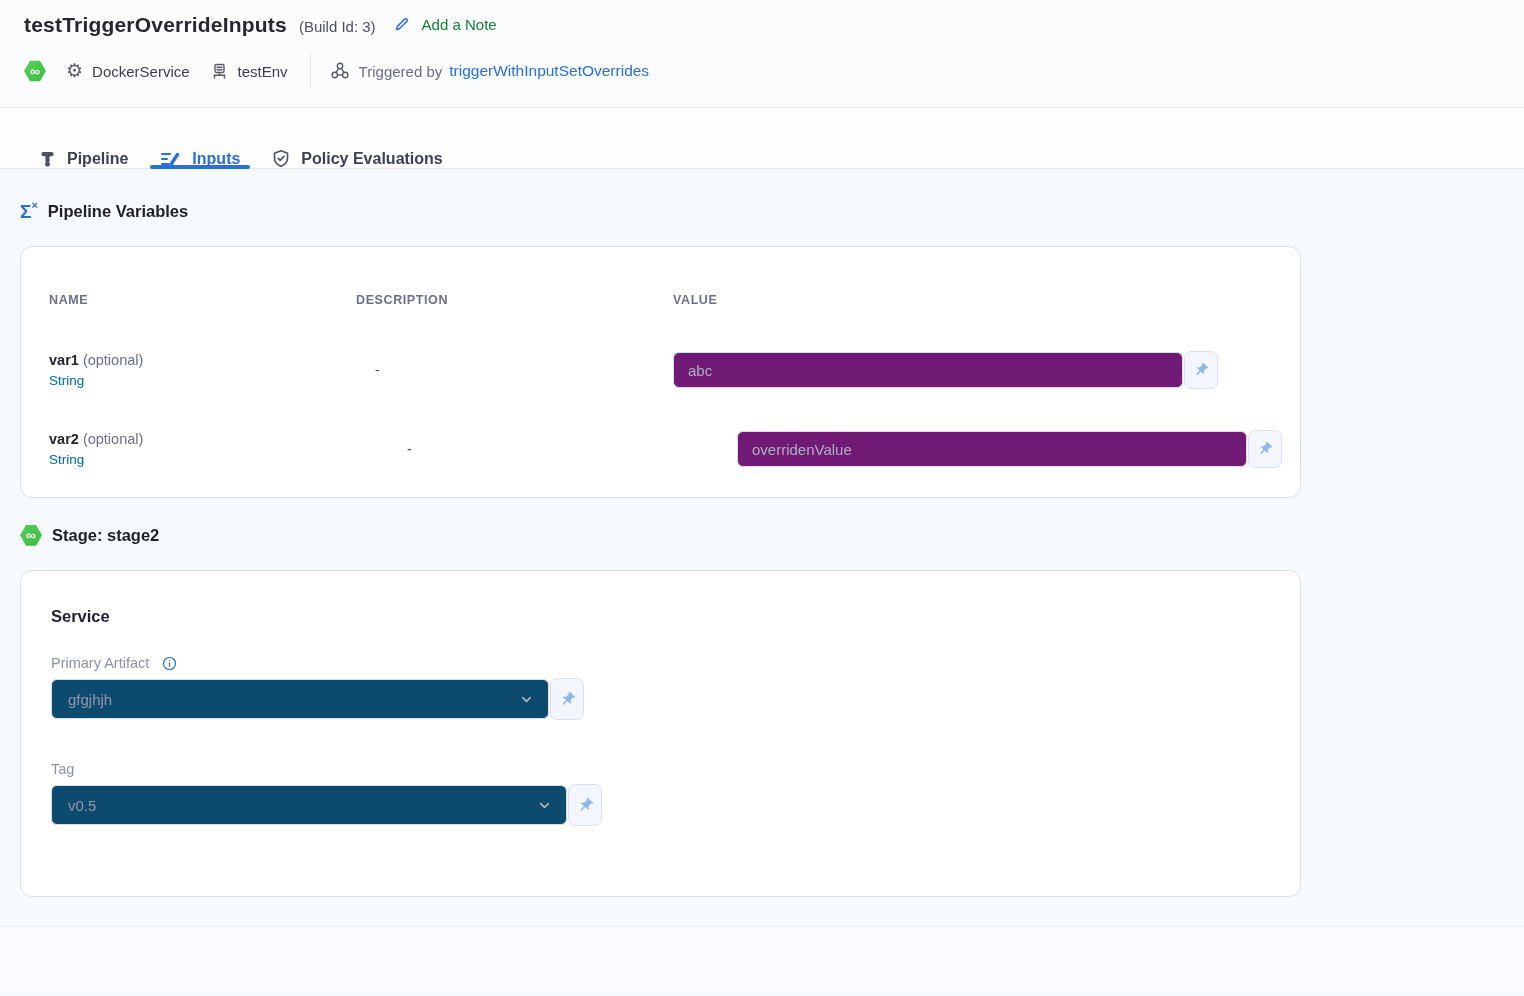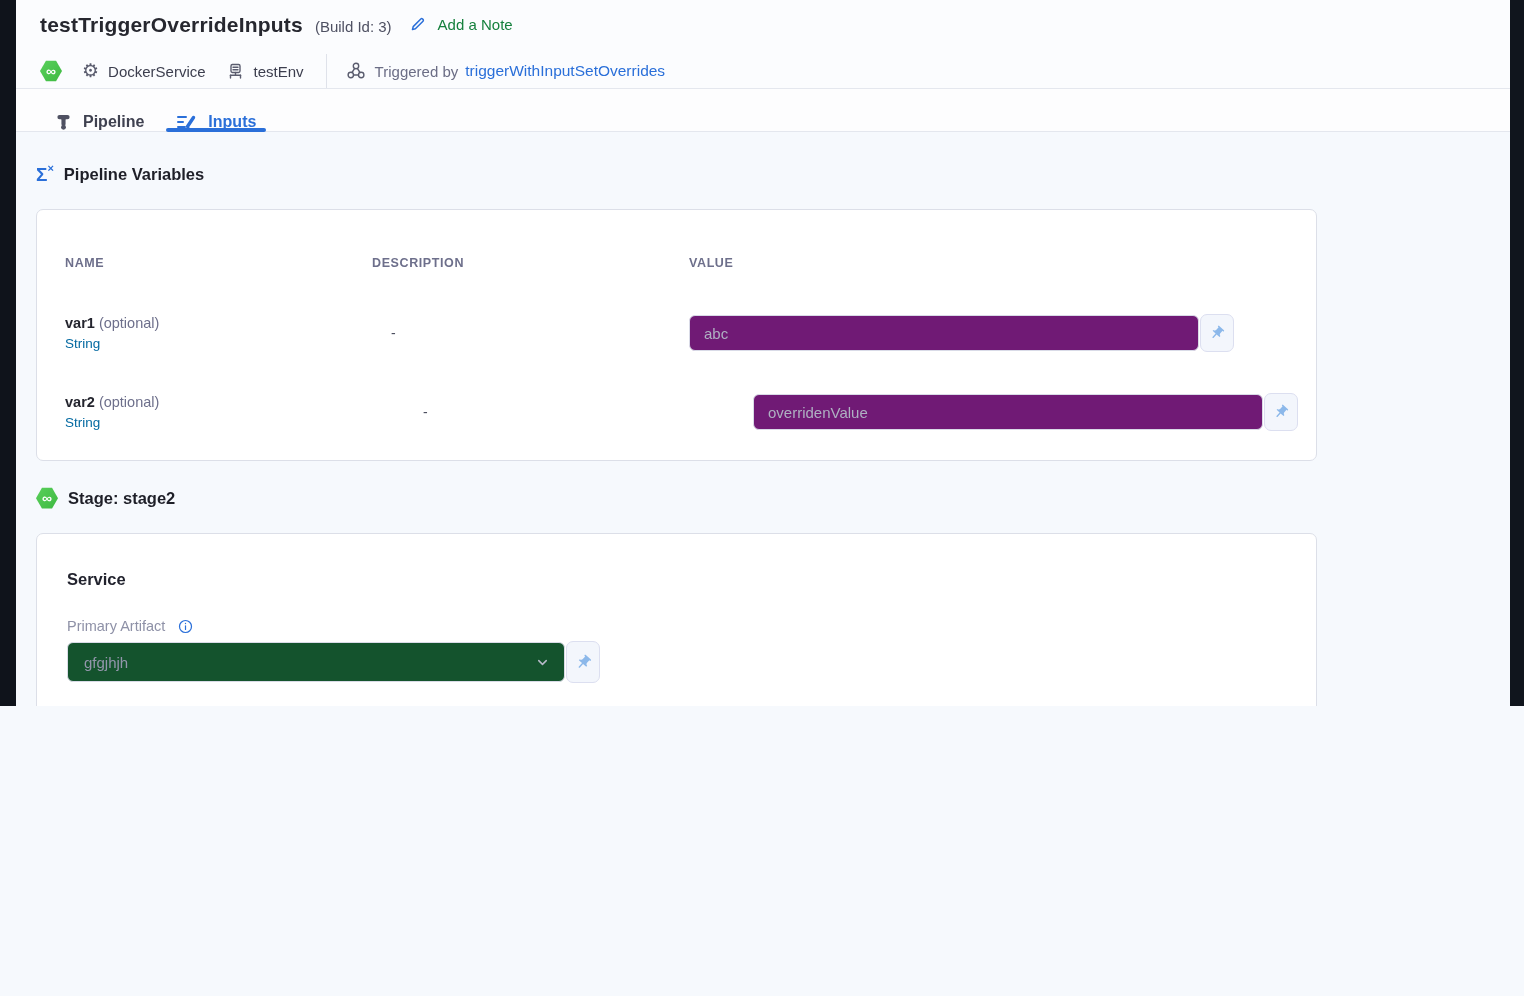--- a/index.html
+++ b/index.html
@@ -1,18 +1,18 @@
 <!DOCTYPE html>
 <html><head>
 <meta charset="utf-8">
 <style>
   * { margin:0; padding:0; box-sizing:border-box; }
   html,body { width:1524px; height:996px; }
   body { font-family:"Liberation Sans", sans-serif; background:#f6f9fd; overflow:hidden; }
-  .shell { position:relative; width:1524px; height:706px; display:flex; }
+  .shell { position:relative; width:1524px; height:706px; display:flex;flex-direction:column; }
   .edge { background:#0f131b; flex:0 0 auto; }
   .edge-left { width:16px; }
   .edge-right { width:14px; background:#10151d; }
   .page { flex:1 1 auto; display:flex; flex-direction:column; min-width:0; }
 
   
   .topbar { background:#fbfcfe; border-bottom:1px solid #e4e7ee; padding:13px 0 0 24px; height:108px; }
   .title-row { display:flex; align-items:baseline; gap:12px; }
   .page-title { font-size:21px; font-weight:700; color:#26272f; letter-spacing:.2px; }
   .build-id { font-size:15px; color:#4e5062; }
@@ -39,21 +39,21 @@
   .tab.active::after { content:""; position:absolute; left:0; right:0; bottom:-1px; height:4px; border-radius:3px; background:#2a6fd9; }
 
   
   .content { flex:1 1 auto; background:#f6f9fd; overflow:hidden; }
   .section-heading { display:flex; align-items:center; gap:10px; margin:33px 0 25px 20px; }
   .section-heading.stage-h { margin:26px 0 24px 20px; }
   .section-title { font-size:16.5px; font-weight:600; color:#1e1f28; }
   .sigma-icon { color:#2a6fd9; font-size:19px; font-weight:700; line-height:1; position:relative; }
   .sigma-icon sup { font-size:11px; font-weight:700; position:relative; top:-2px; left:0px; }
 
-  .card { background:#ffffff; border:1px solid #dcdfe8; border-radius:7px; margin-left:20px; width:1281px; }
+  .card { background:#ffffff; border:1px solid #dcdfe8; border-radius:12px; margin-left:20px; width:1281px; }
   .vars-card { height:252px; padding:0 28px; }
   .thead { display:grid; grid-template-columns:307px 317px 1fr; padding-top:46px; }
   .th { font-size:12.5px; font-weight:700; letter-spacing:.6px; color:#6d6f8b; }
   .vrow { display:grid; grid-template-columns:307px 317px 1fr; align-items:center; }
   .vrow.first { margin-top:44px; } .vrow.second { margin-top:41px;gap:32px; }
   .var-name-line { font-size:14.5px; color:#6d6f8b; }
   .var-name { font-weight:700; color:#24252e; }
   .var-type { font-size:13.5px; color:#0369a1; margin-top:5px; }
   .var-desc { font-size:14px; color:#4d4f60; padding-left:19px; }
 
@@ -62,21 +62,21 @@
     padding:0 14px; font-size:15px; color:#aeb0c2; font-family:"Liberation Sans",sans-serif; outline:none; }
   .pin-btn { width:34px; height:38px; margin-left:1px; border:1px solid #dcdff0; border-radius:7px; background:#f3f6fc;
     display:flex; align-items:center; justify-content:center; cursor:pointer; }
 
   
   .service-card { height:327px; padding:36px 30px 0 30px; }
   .service-title { font-size:16.5px; font-weight:700; color:#22232e; }
   .field-label { display:flex; gap:13px; font-size:14.5px; color:#8e91a7; }
   .field-label.first { margin-top:29px; } .field-label.second { margin-top:41px; }
   .select-pin { display:flex; align-items:center; margin-top:7px; }
-  .select-box { height:40px; border:1px solid #d9dbe7; border-radius:6px; background:#14532d; display:flex;
+  .select-box { height:40px; border:1px solid #d9dbe7; border-radius:6px; background:#0c4a6e; display:flex;
     align-items:center; justify-content:space-between; padding:0 14px 0 16px; cursor:pointer; }
   .select-box .sel-val { font-size:15px; color:#9396ac; }
   .sel-artifact { width:498px; } .sel-tag { width:516px; }
   .select-pin .pin-btn { height:42px; }
 
   .bottom-band { margin-top:29px; height:66px; background:#fafcff; border-top:1px solid #edf0f6; }
 
   .icon { display:inline-flex; align-items:center; justify-content:center; line-height:0; }
 </style>
 </head>
@@ -155,20 +155,29 @@
         <span class="icon">
           <svg width="21" height="18" viewBox="0 0 21 18" fill="none" stroke="#2a6fd9" stroke-width="2" stroke-linecap="round">
             <line x1="2" y1="4" x2="10" y2="4"></line>
             <line x1="2" y1="9" x2="7" y2="9"></line>
             <line x1="2" y1="14" x2="9" y2="14"></line>
             <path d="M11.5 13.5 L17.5 4.5" stroke-width="3.4"></path>
             <path d="M10.6 15.9 L11.5 13 L13.9 14.6 Z" fill="#2a6fd9" stroke="none"></path>
           </svg>
         </span>
         <span class="tab-label">Inputs</span>
+      </div>
+      <div class="tab">
+        <span class="icon">
+          <svg width="18" height="19" viewBox="0 0 18 19" fill="none" stroke="#4f5162" stroke-width="1.6" stroke-linecap="round" stroke-linejoin="round">
+            <path d="M9 1.8 L15.5 4.2 V9.2 C15.5 13.2 12.8 15.7 9 17.2 C5.2 15.7 2.5 13.2 2.5 9.2 V4.2 Z"></path>
+            <path d="M6.2 9.4 L8.2 11.4 L12 7.2"></path>
+          </svg>
+        </span>
+        <span class="tab-label">Policy Evaluations</span>
       </div>
     </nav>
 
     <main class="content">
 
       <div class="section-heading">
         <span class="sigma-icon"><span>Σ</span><sup>×</sup></span>
         <span class="section-title">Pipeline Variables</span>
       </div>
 

